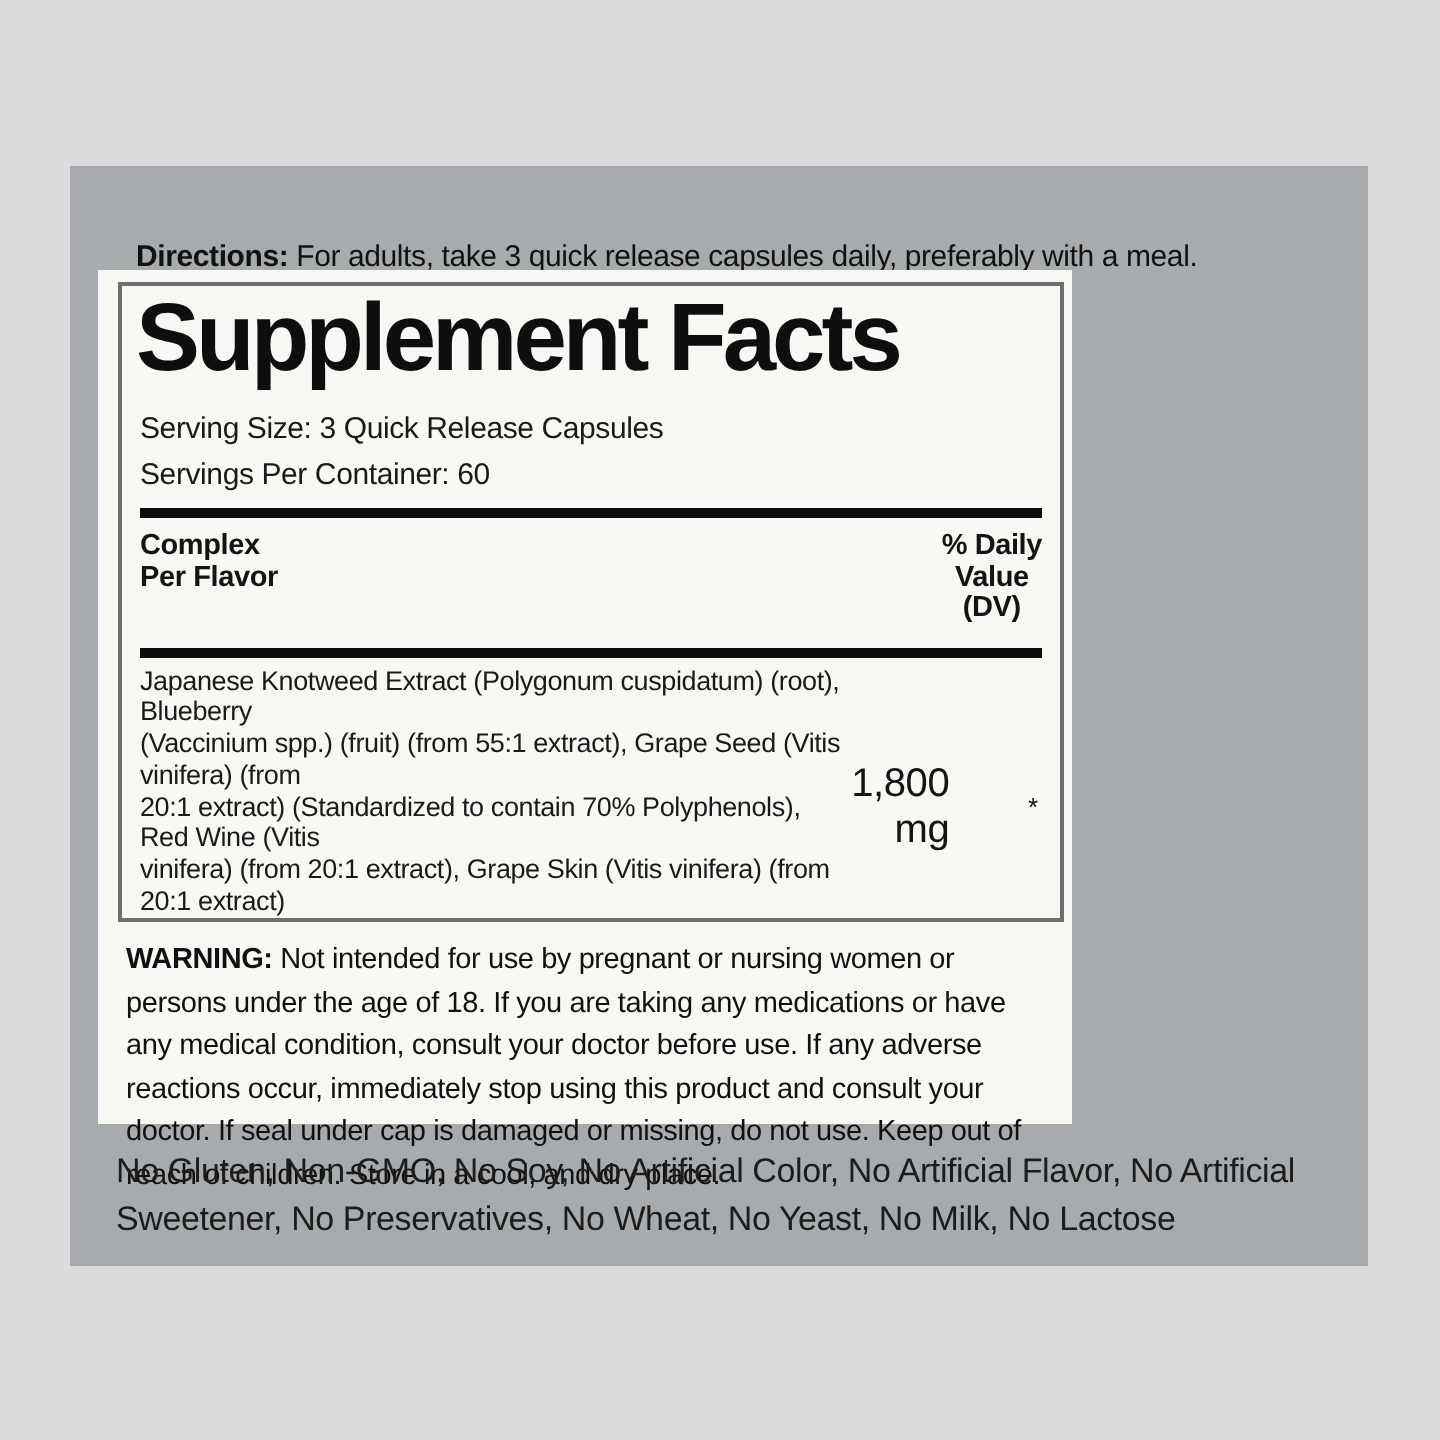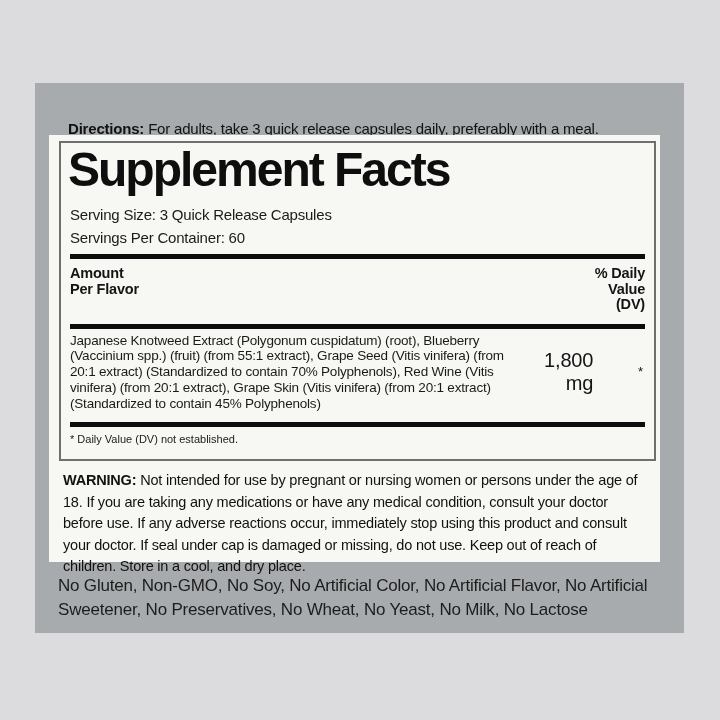--- a/index.html
+++ b/index.html
@@ -14,21 +14,21 @@
   .panel{
     position:absolute;left:35px;top:83px;width:649px;height:550px;
     background:#a8abae;
   }
   .directions{
     position:absolute;left:33px;top:22px;width:590px;
     font-size:15px;letter-spacing:-0.2px;color:#111;
   }
   .b{font-weight:bold;}
   .white-area{
-    position:absolute;left:14px;top:52px;width:611px;height:427px;
+    position:absolute;left:14px;top:52px;width:487px;height:427px;
     background:#f7f7f4;
     box-sizing:border-box;
   }
   .facts-box{
     box-sizing:border-box;
     margin:6px 4px 0 10px;
     height:320px;
     border:2.5px solid #6f6f6f;
     background:#f7f7f4;
     padding:0 9px;
@@ -49,21 +49,21 @@
   .bar{
     height:5px;background:#0c0c0c;border:0;margin:5px 0 0 0;
   }
   .hdr-row{
     display:flex;justify-content:space-between;
     padding:7px 0 6px 0;
   }
   .hdr-left div, .hdr-right div{
     font-size:14.5px;font-weight:bold;line-height:15.5px;letter-spacing:-0.2px;
   }
-  .hdr-right{text-align:right;}
+  .hdr-right{text-align:center;}
   .ing-row{
     display:flex;align-items:center;
     padding:4px 0 6px 0;
   }
   .ing-text{
     width:478px;
     font-size:13.5px;line-height:15.8px;letter-spacing:-0.2px;color:#1a1a1a;
   }
   .ing-detail{white-space:pre-line;}
   .ing-amount{
@@ -101,21 +101,21 @@
     <div class="facts-box">
       <div class="sf-title">Supplement Facts</div>
 
       <div class="serving-line">Serving Size: 3 Quick Release Capsules</div>
       <div class="serving-line">Servings Per Container: 60</div>
 
       <div class="bar"></div>
 
       <div class="hdr-row">
         <div class="hdr-left">
-          <div>Amount</div>
+          <div>Complex</div>
           <div>Per Flavor</div>
         </div>
         <div class="hdr-right">
           <div>% Daily</div>
           <div>Value</div>
           <div>(DV)</div>
         </div>
       </div>
 
       <div class="bar"></div>

